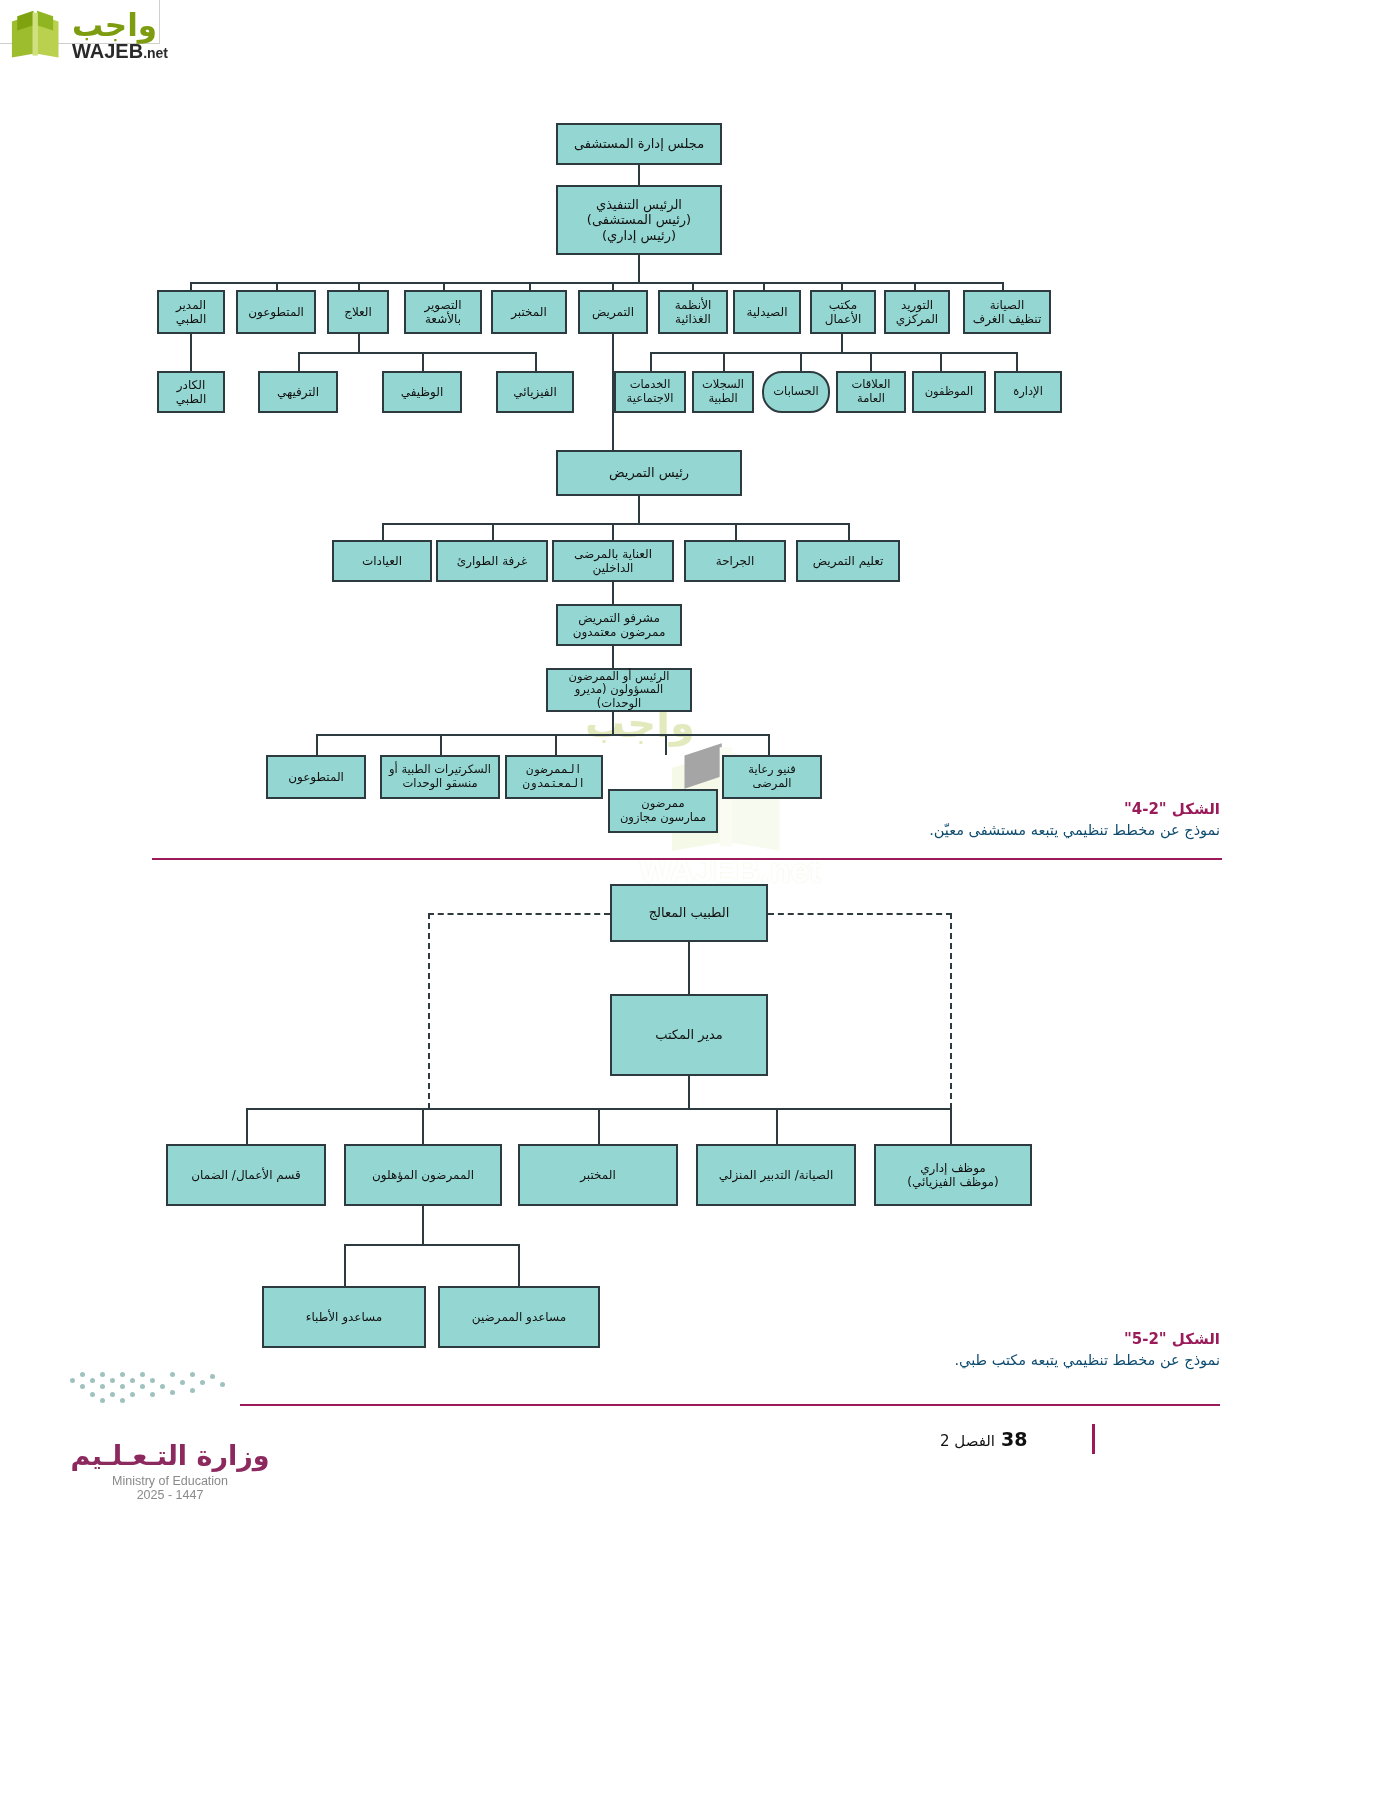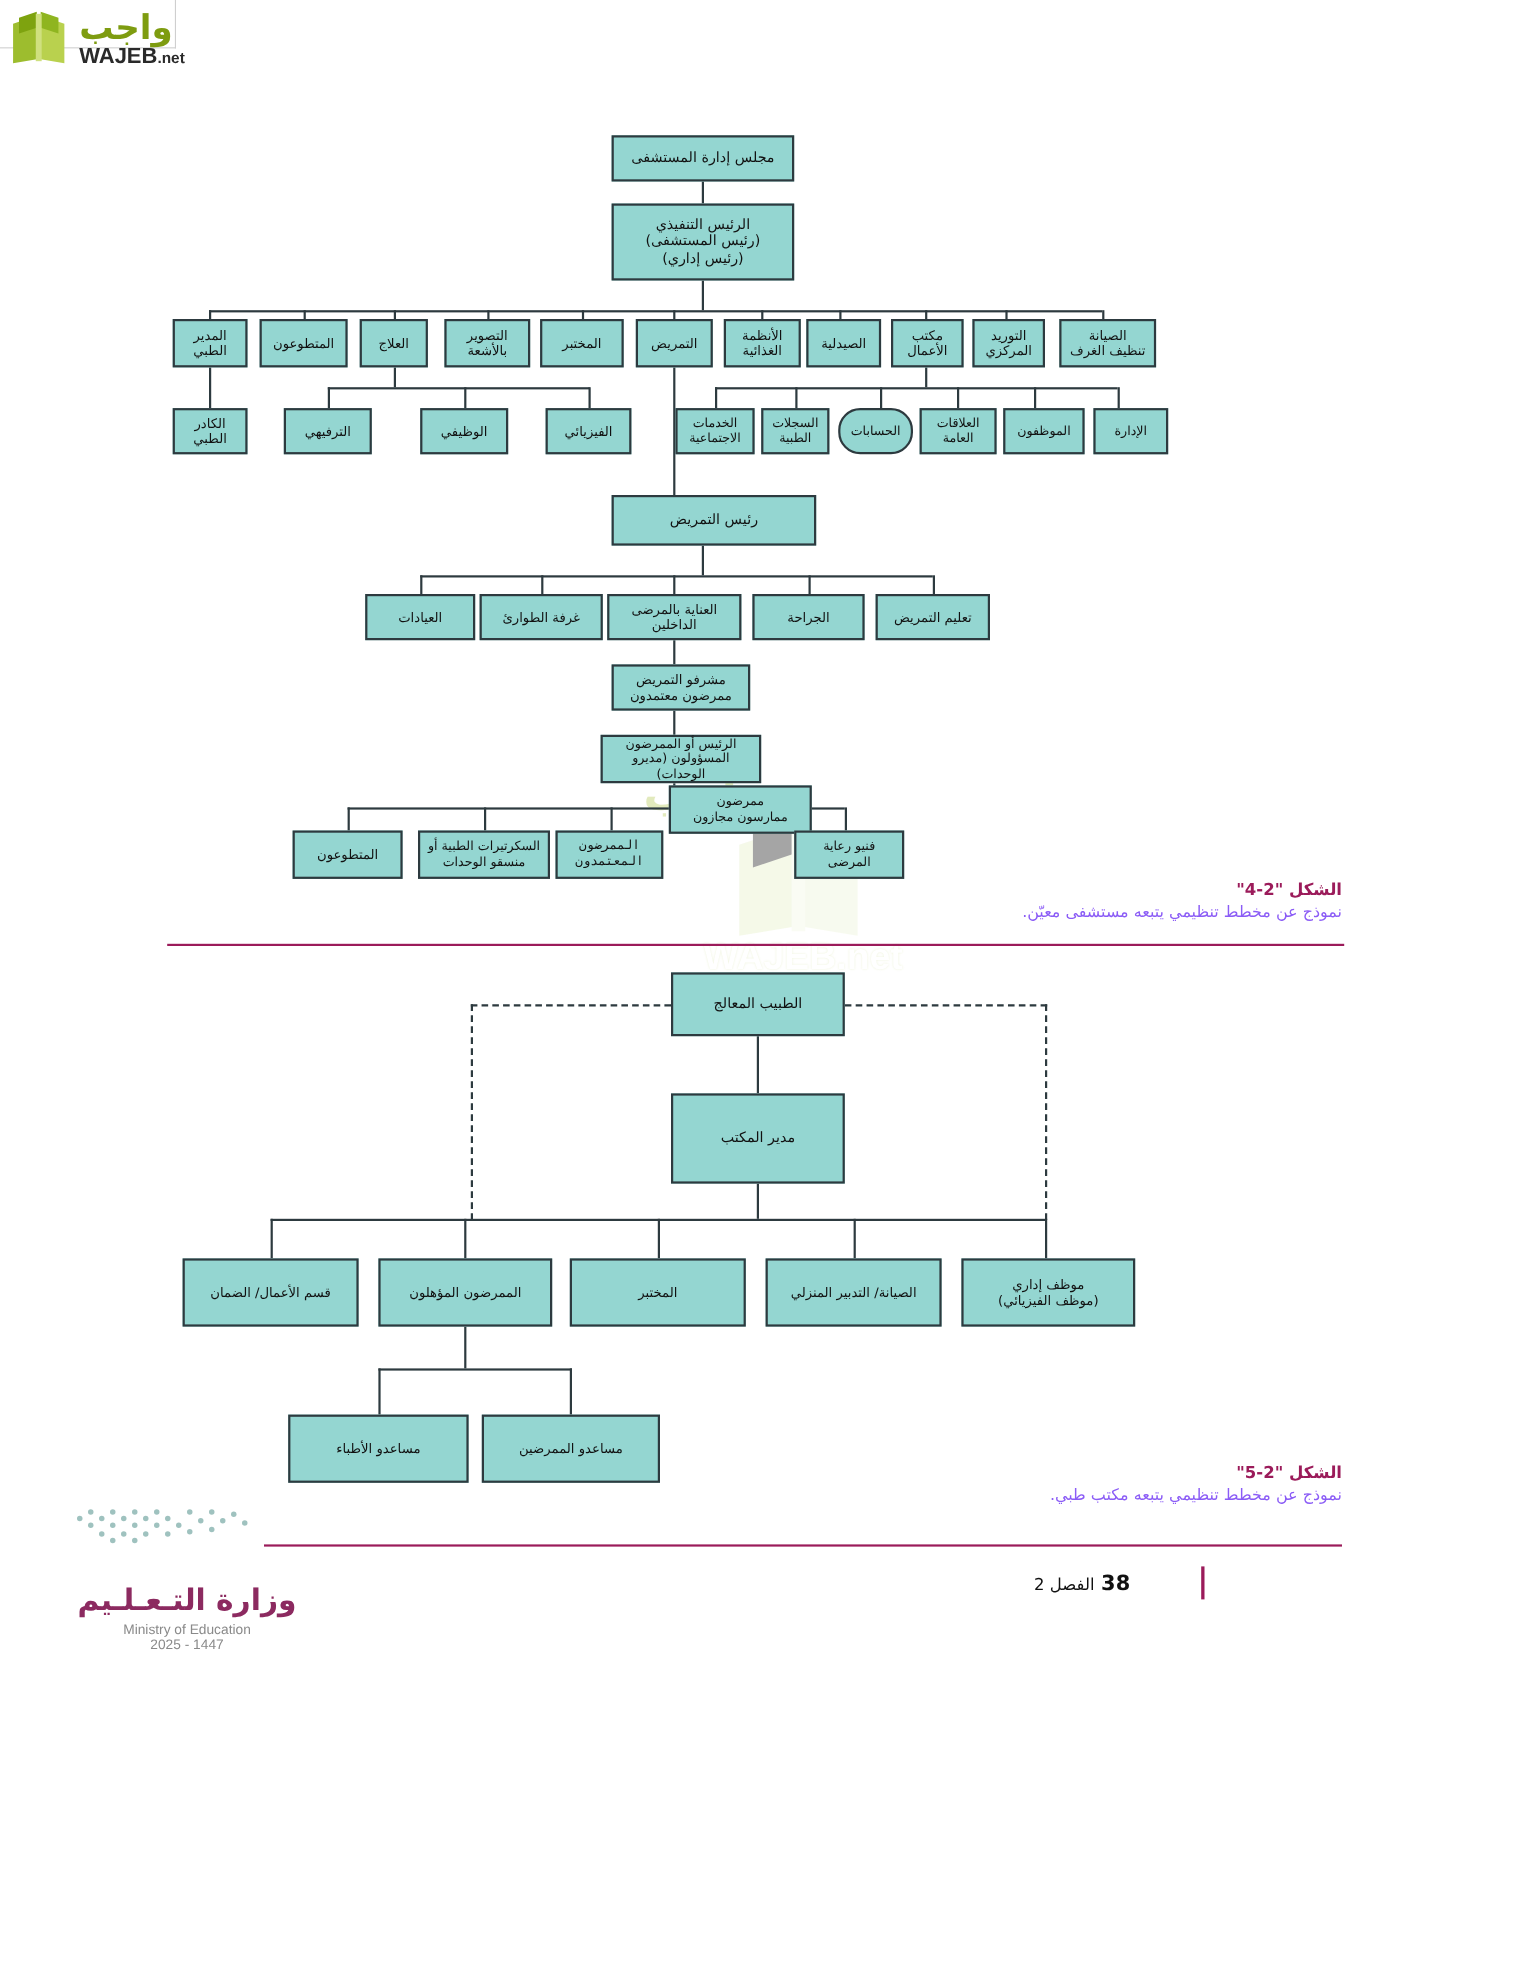--- a/index.html
+++ b/index.html
@@ -73,21 +73,21 @@
     position: absolute; height: 0; border-top: 2px dashed #2d3a3f; z-index: 1;
   }
 
   
   .caption {
     position: absolute; text-align: right; direction: rtl;
   }
   .caption .cap-title {
     color: #9b1b5a; font-weight: bold; font-size: 15px; margin-bottom: 4px;
   }
-  .caption .cap-body { color: #8b5cf6; font-size: 14.5px; }
+  .caption .cap-body { color: #0c4a6e; font-size: 14.5px; }
 
   .hr-sep {
     position: absolute; height: 2px; background: #9b1b5a;
   }
 
   
   .footer-rule { position: absolute; height: 2px; background: #9b1b5a; }
   .moe {
     position: absolute; text-align: center; direction: rtl;
   }
@@ -278,21 +278,21 @@
 
   <div class="node small" style="left:266px; top:755px; width:100px; height:44px;">المتطوعون</div>
   <div class="node tiny" style="left:380px; top:755px; width:120px; height:44px; flex-direction:column;">
     <span>السكرتيرات الطبية أو</span>
     <span>منسقو الوحدات</span>
   </div>
   <div class="node tiny" style="left:505px; top:755px; width:98px; height:44px; flex-direction:column;font-family:Liberation Mono, monospace;">
     <span>الممرضون</span>
     <span>المعتمدون</span>
   </div>
-  <div class="node tiny" style="left:608px; top:714px; width:130px; height:44px; flex-direction:column;">
+  <div class="node tiny" style="left:608px; top:789px; width:110px; height:44px; flex-direction:column;">
     <span>ممرضون</span>
     <span>ممارسون مجازون</span>
   </div>
   <div class="node tiny" style="left:722px; top:755px; width:100px; height:44px; flex-direction:column;">
     <span>فنيو رعاية</span>
     <span>المرضى</span>
   </div>
 
   <div class="caption" style="left:660px; top:800px; width:560px;">
     <div class="cap-title">الشكل "2-4"</div>

